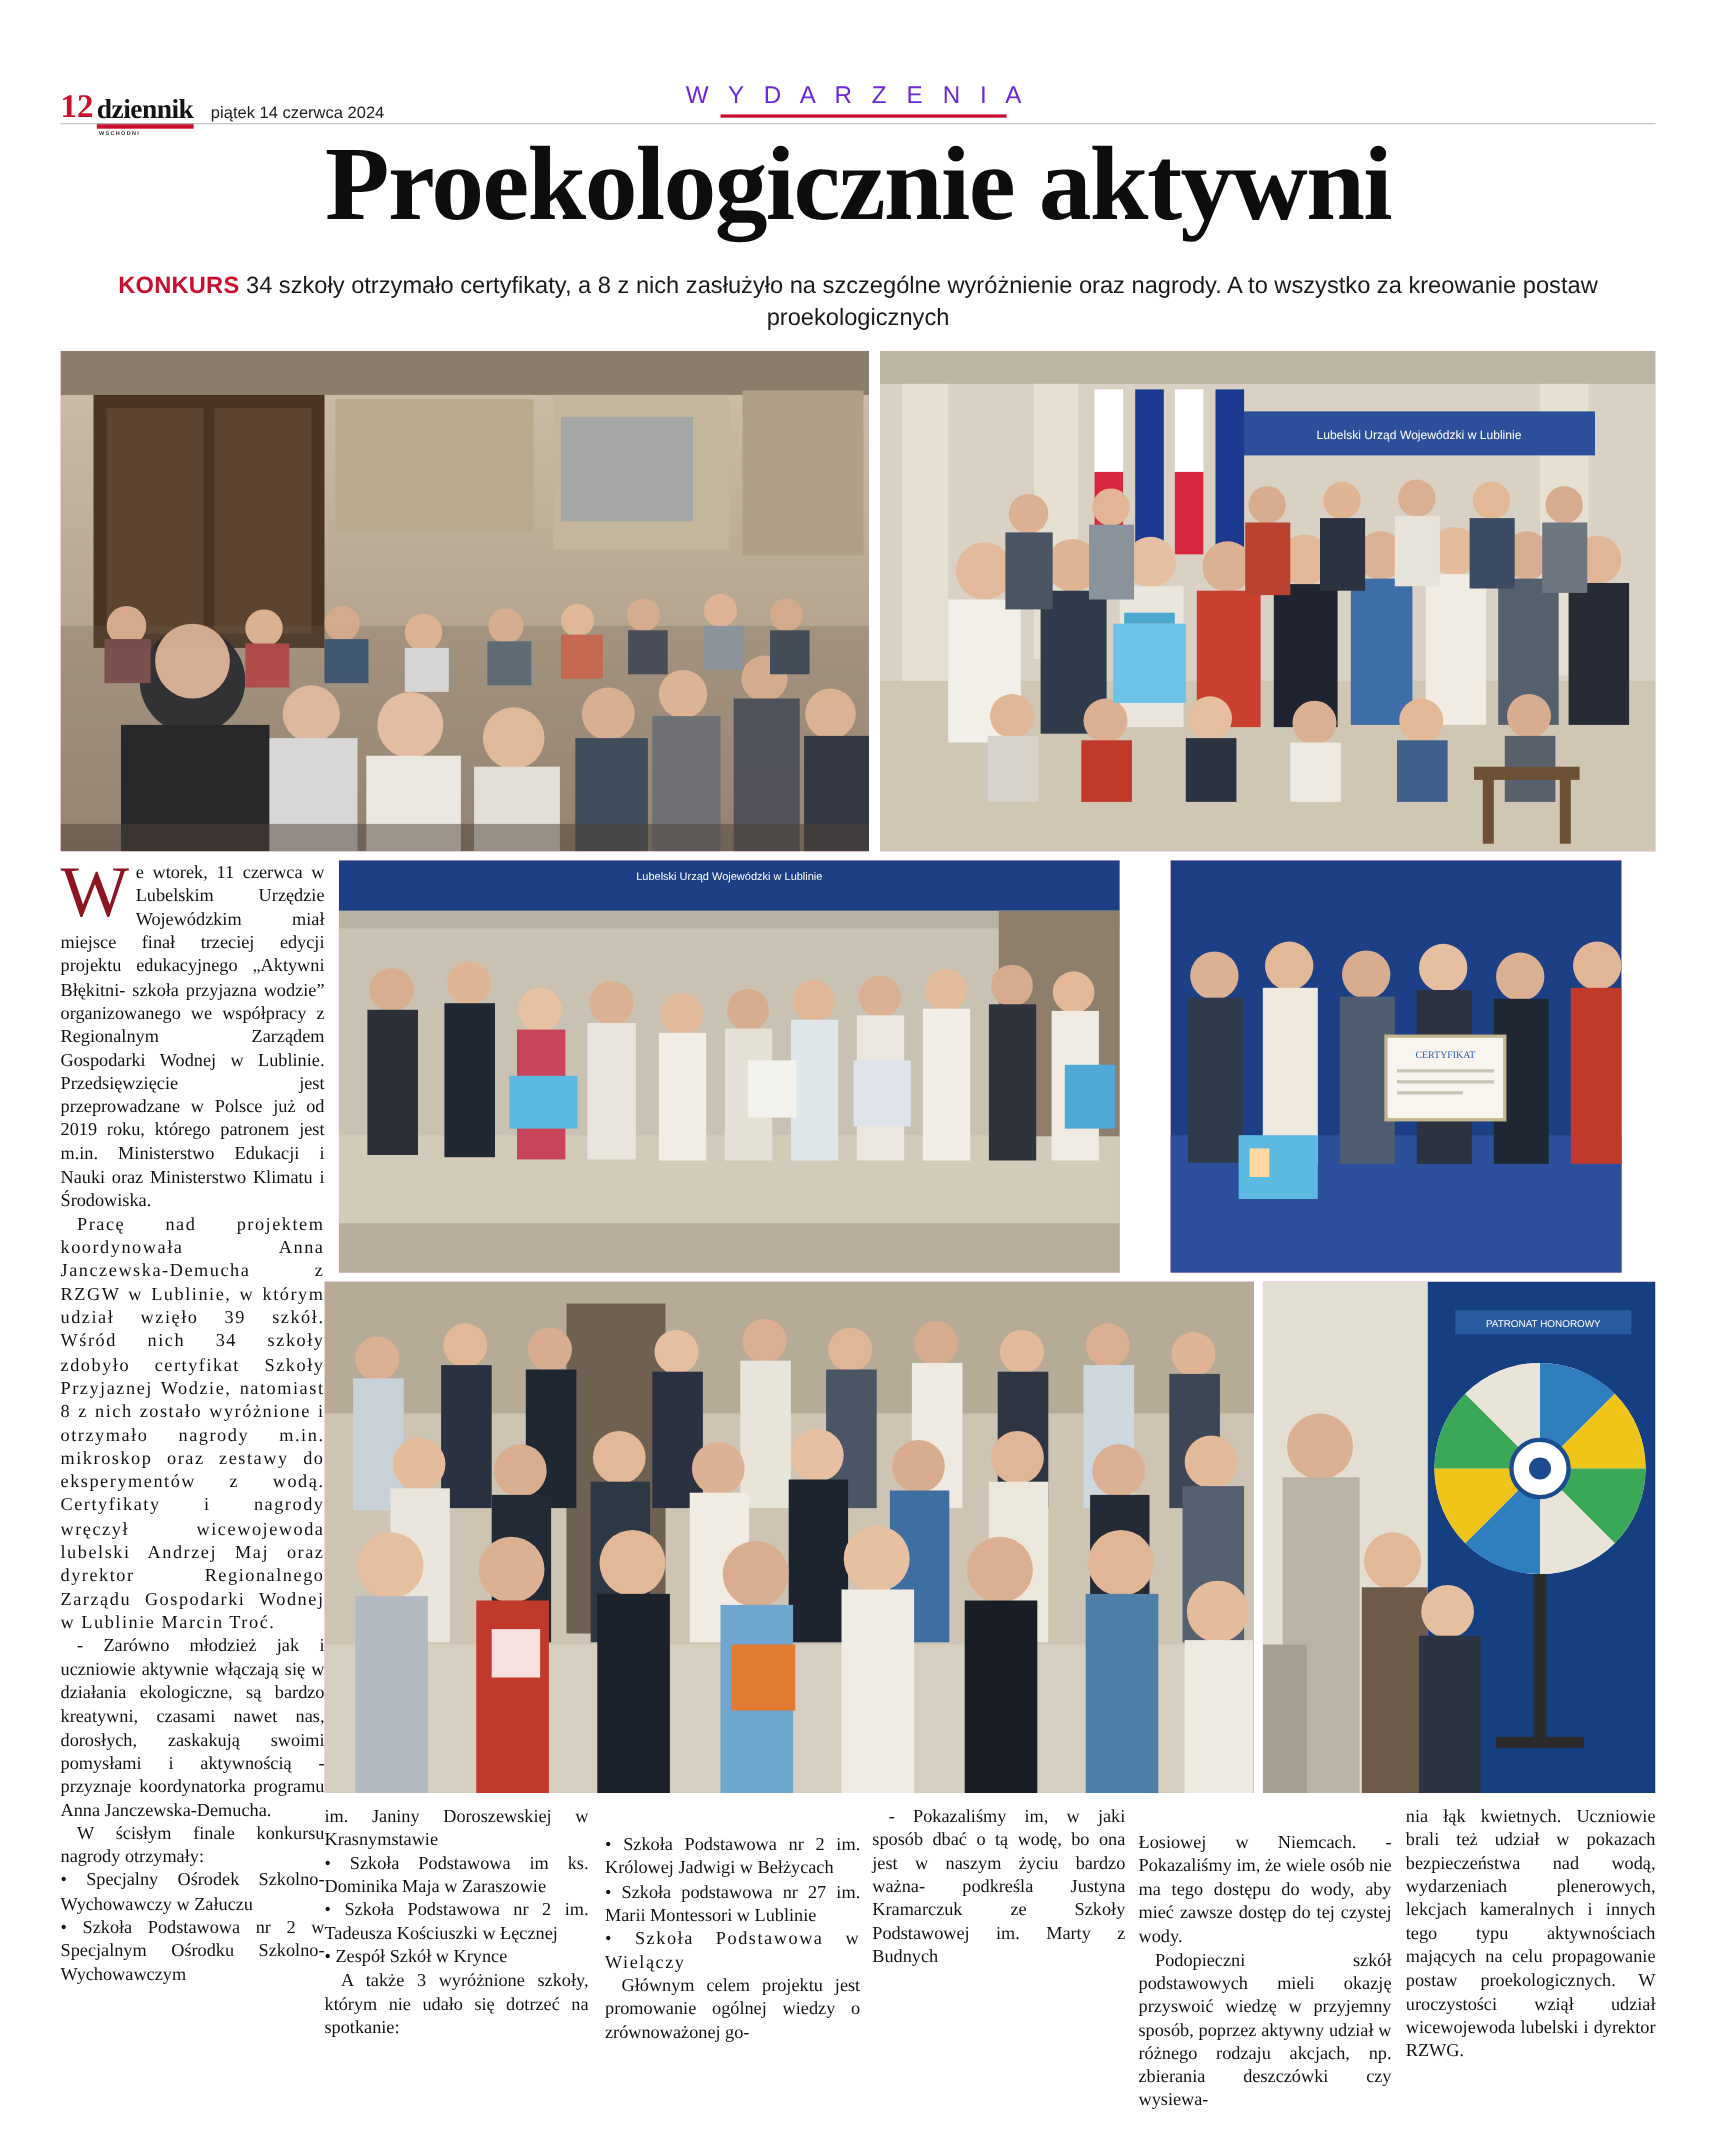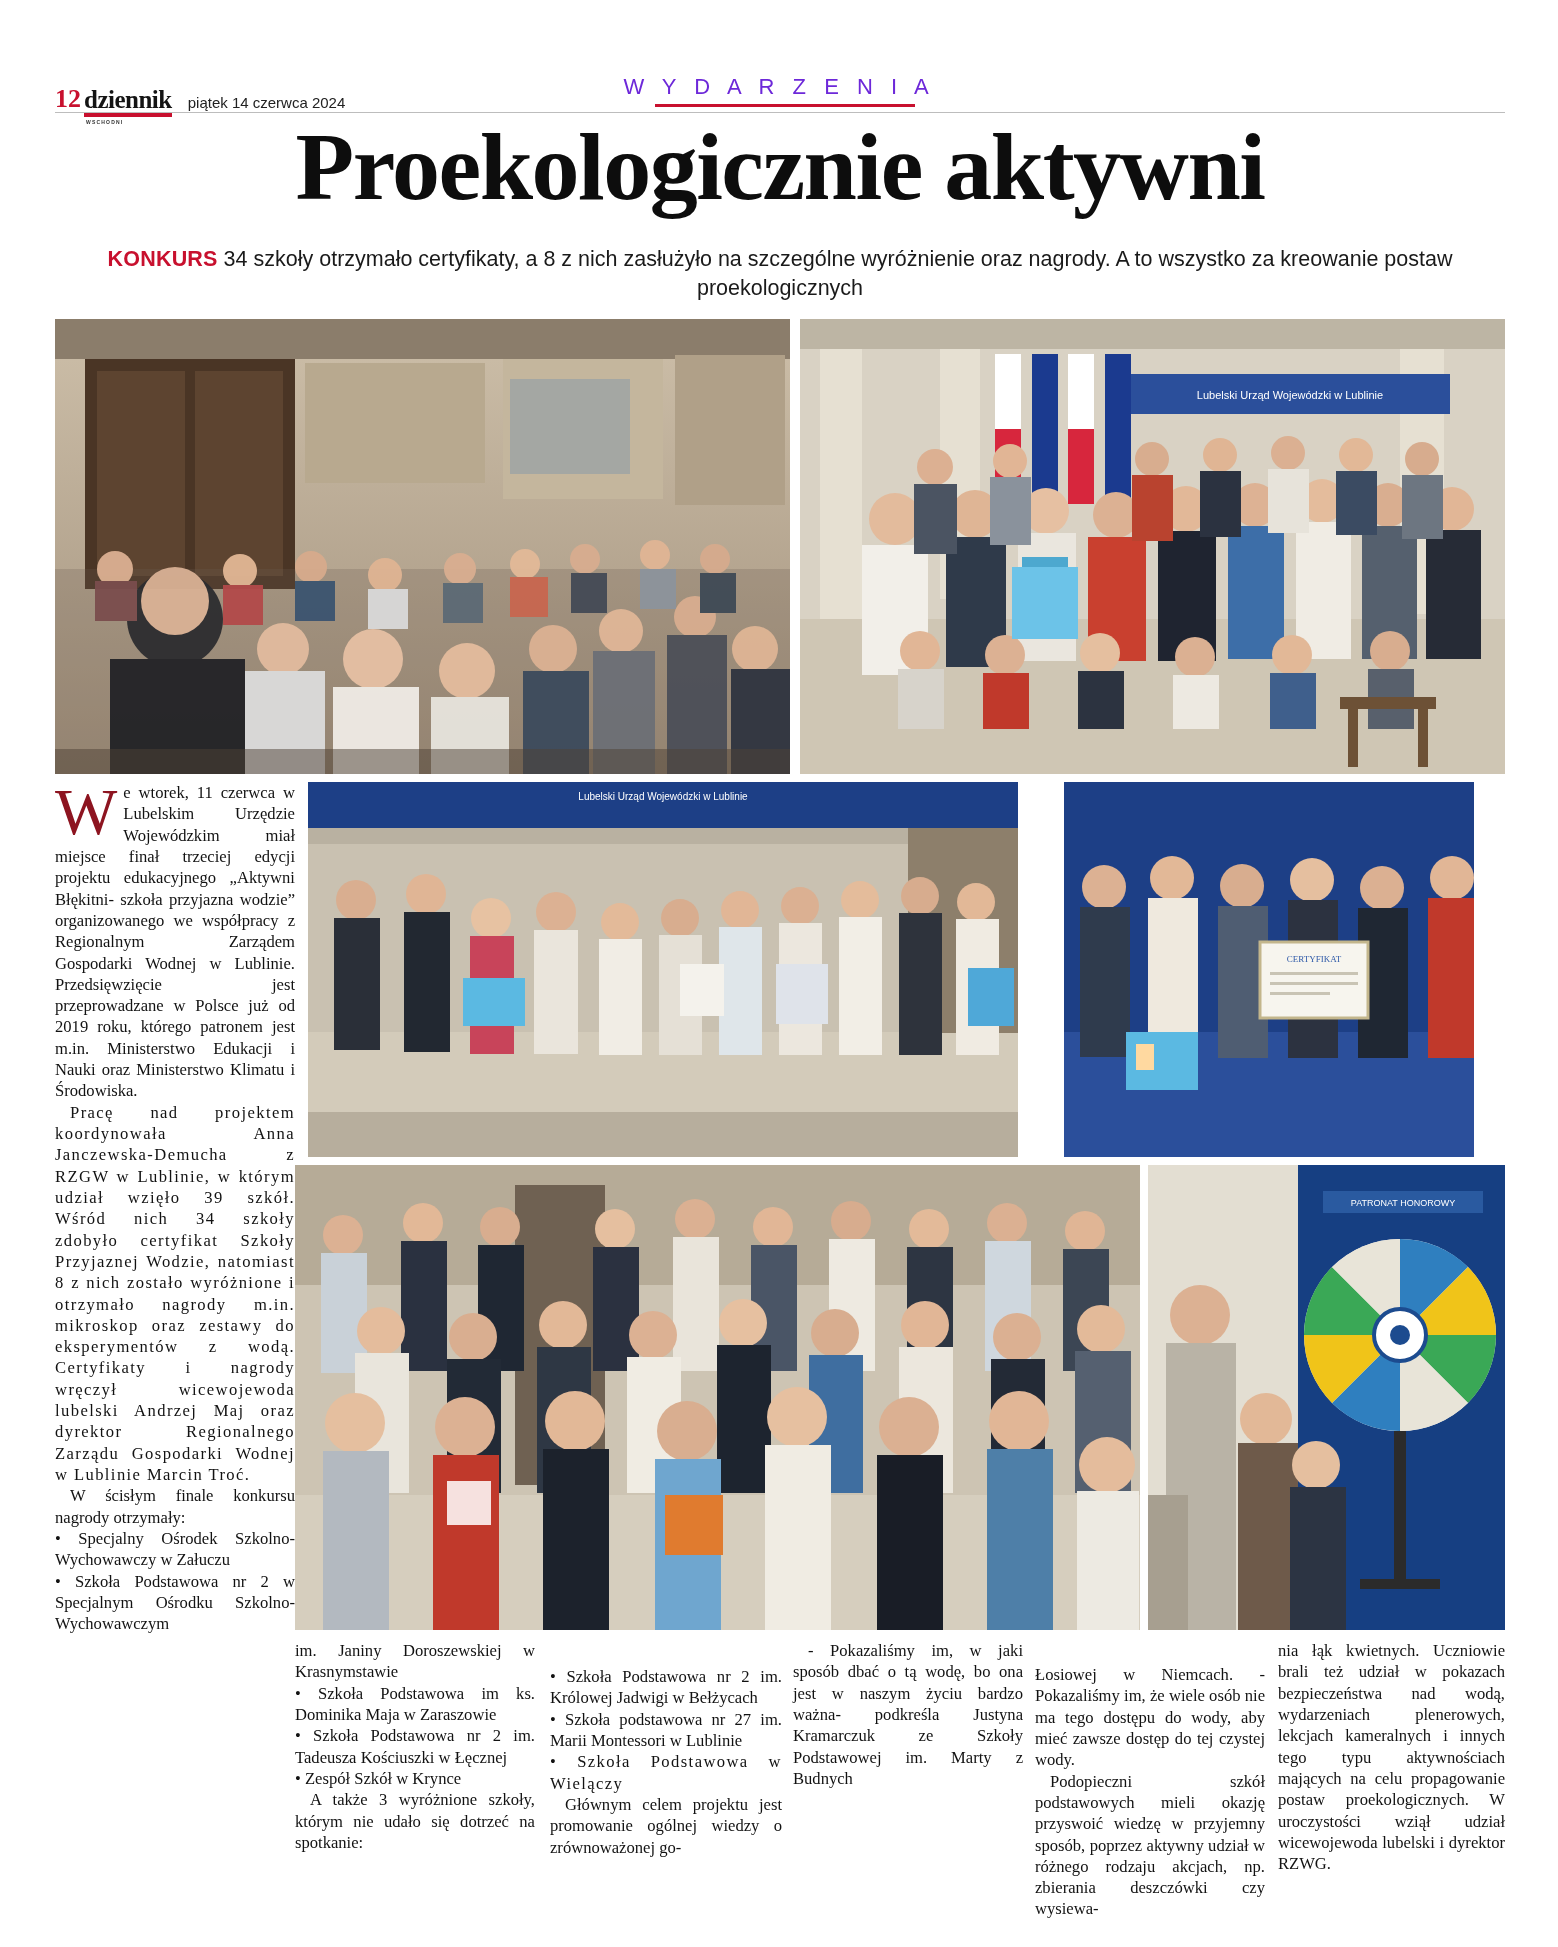--- a/index.html
+++ b/index.html
@@ -28,21 +28,21 @@
     position: absolute;
     left: 55px;
     top: 78px;
     width: 1450px;
     height: 34px;
     display: flex;
     align-items: flex-end;
   }
   .folio {
     font-family: "Liberation Serif", serif;
-    font-size: 26px;
+    font-size: 30px;
     font-weight: bold;
     color: #c8102e;
     line-height: 1;
     margin-right: 3px;
   }
   .logo-word {
     font-family: "Liberation Serif", serif;
     font-size: 25px;
     font-weight: bold;
     letter-spacing: -0.5px;
@@ -518,20 +518,21 @@
         <circle cx="168" cy="300" r="24" fill="#e5bf9f"></circle>
           <rect x="142" y="322" width="56" height="143" fill="#2c3443"></rect>
         <rect x="0" y="330" width="40" height="135" fill="#a79f90"></rect>
       </g>
     </svg>
   </div>
 
   <div class="col" id="col1">
     <p class="noindent"><span class="dropcap">W</span><span>e wtorek, 11 czerwca w Lubelskim Urzędzie Wojewódzkim miał miejsce finał trzeciej edycji projektu edukacyjnego „Aktywni Błękitni- szkoła przyjazna wodzie” organizowanego we współpracy z Regionalnym Zarządem Gospodarki Wodnej w Lublinie. Przedsięwzięcie jest przeprowadzane w Polsce już od 2019 roku, którego patronem jest m.in. Ministerstwo Edukacji i Nauki oraz Ministerstwo Klimatu i Środowiska.</span></p>
     <p class="spread">Pracę nad projektem koordynowała Anna Janczewska-Demucha z RZGW w Lublinie, w którym udział wzięło 39 szkół. Wśród nich 34 szkoły zdobyło certyfikat Szkoły Przyjaznej Wodzie, natomiast 8 z nich zostało wyróżnione i otrzymało nagrody m.in. mikroskop oraz zestawy do eksperymentów z wodą. Certyfikaty i nagrody wręczył wicewojewoda lubelski Andrzej Maj oraz dyrektor Regionalnego Zarządu Gospodarki Wodnej w Lublinie Marcin Troć.</p>
+    <p>- Zarówno młodzież jak i uczniowie aktywnie włączają się w działania ekologiczne, są bardzo kreatywni, czasami nawet nas, dorosłych, zaskakują swoimi pomysłami i aktywnością - przyznaje koordynatorka programu Anna Janczewska-Demucha.</p>
     <p>W ścisłym finale konkursu nagrody otrzymały:</p>
     <p class="bullet">• Specjalny Ośrodek Szkolno-Wychowawczy w Załuczu</p>
     <p class="bullet">• Szkoła Podstawowa nr 2 w Specjalnym Ośrodku Szkolno- Wychowawczym</p>
   </div>
 
   <div class="col" id="col2">
     <p class="noindent">im. Janiny Doroszewskiej w Krasnymstawie</p>
     <p class="bullet">• Szkoła Podstawowa im ks. Dominika Maja w Zaraszowie</p>
     <p class="bullet">• Szkoła Podstawowa nr 2 im. Tadeusza Kościuszki w Łęcznej</p>
     <p class="bullet">• Zespół Szkół w Krynce</p>

